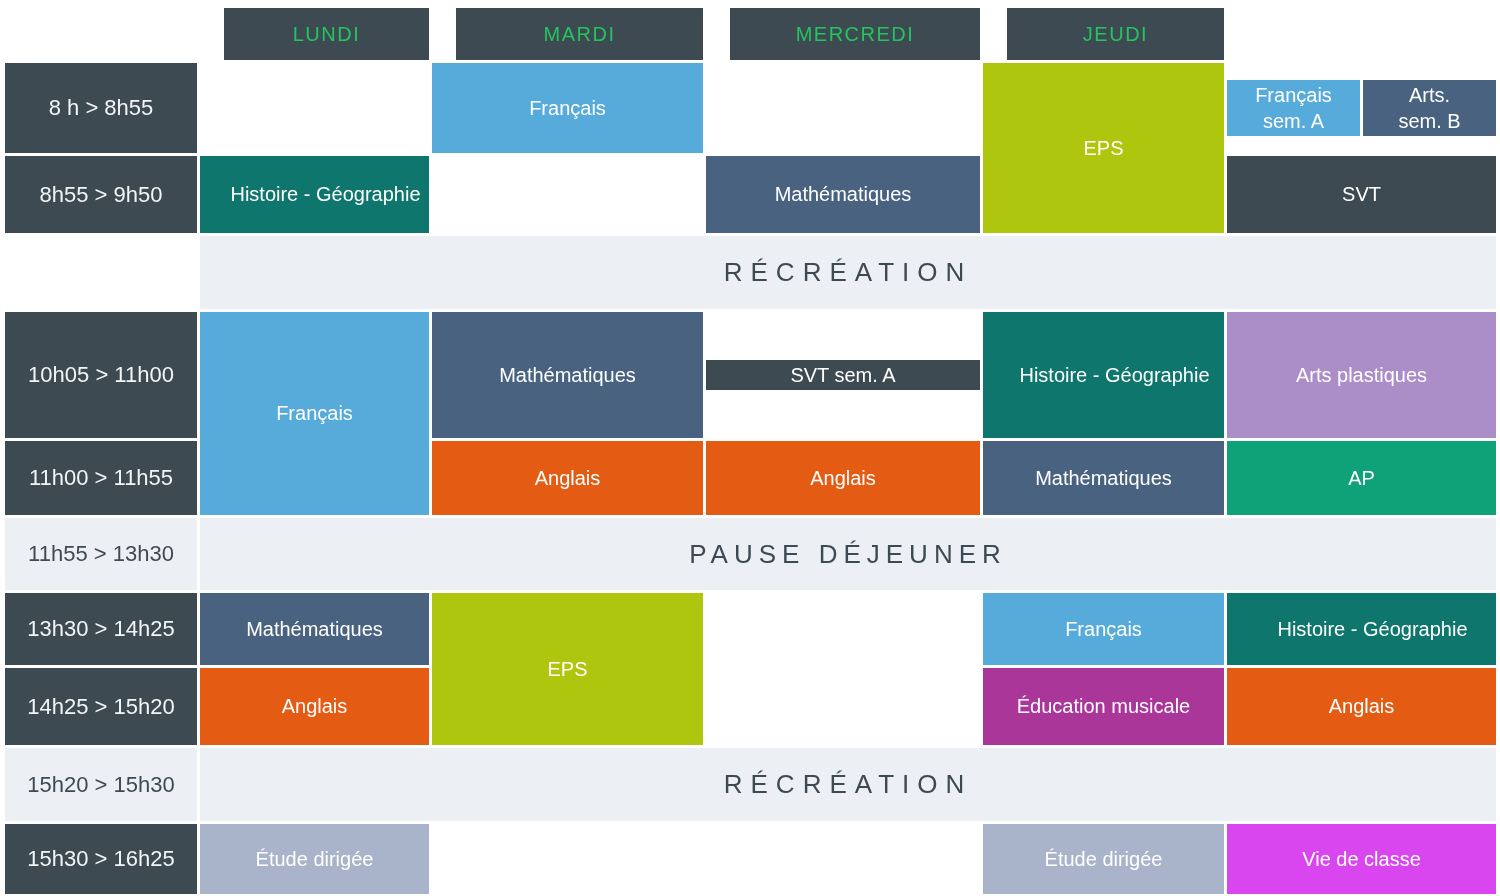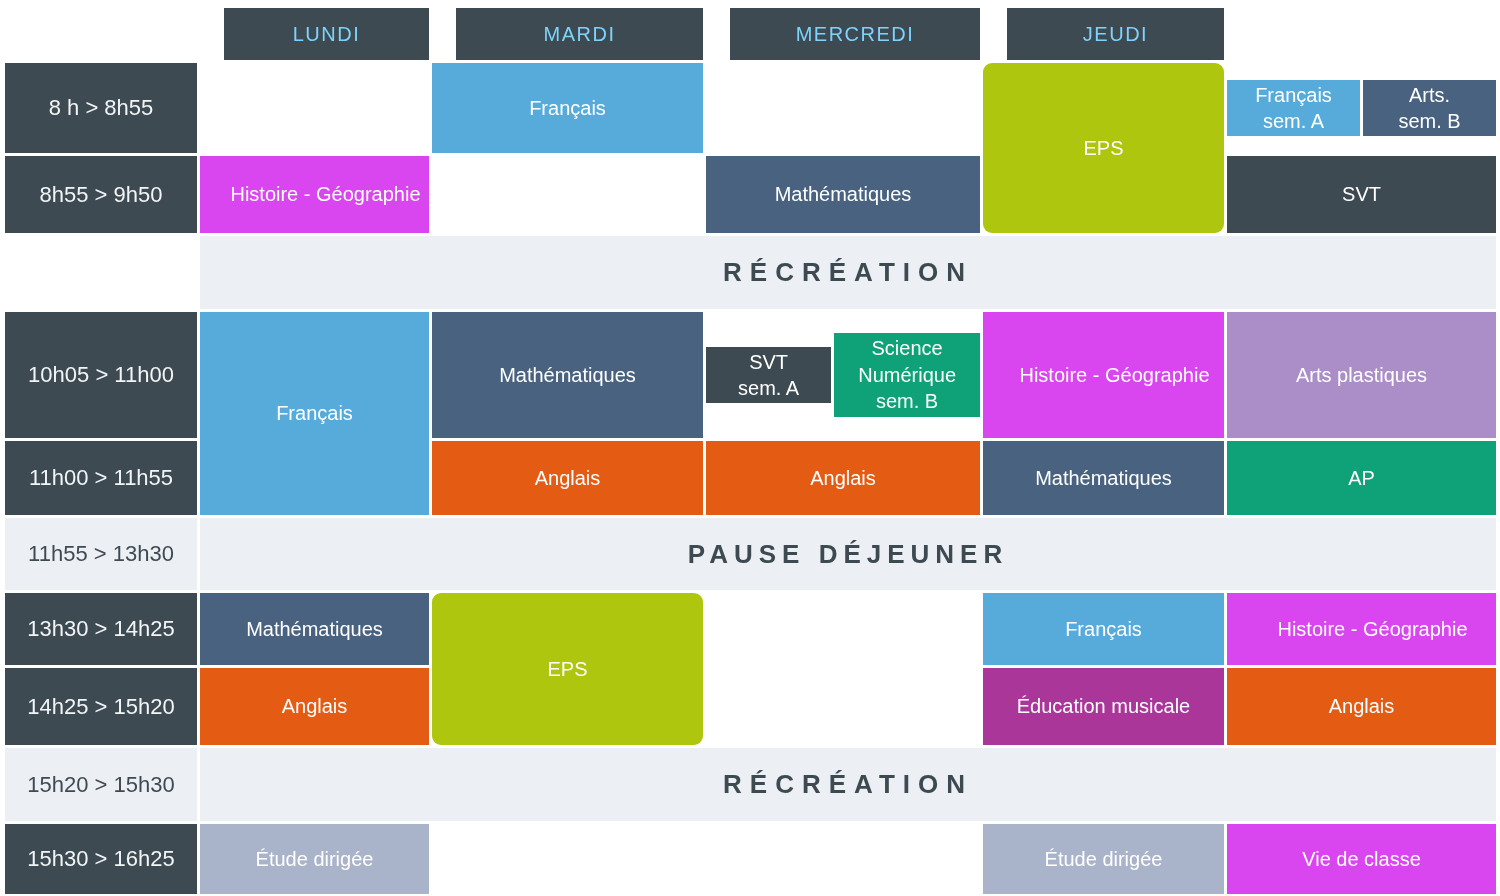--- a/index.html
+++ b/index.html
@@ -14,46 +14,46 @@
     grid-template-columns:192px 229px 271px 274px 241px 269px;
     grid-template-rows:52px 90px 77px 73px 126px 74px 72px 72px 77px 73px 70px;
     gap:3px;
   }
   .cell{
     display:flex;align-items:center;justify-content:center;
     text-align:center;color:#ffffff;font-size:20px;line-height:1.32;
     padding:2px 6px;box-sizing:border-box;
   }
   .day-header{
-    background:#3E4A52;color:#7dd3fc;font-size:20px;letter-spacing:1.5px;margin-left:24px;
+    background:#3E4A52;color:#22c55e;font-size:20px;letter-spacing:1.5px;margin-left:24px;
   }
   .time-cell{
     background:#3E4A52;color:#f2f5f7;font-size:22px;
   }
   .time-cell.light{background:#ECF0F5;color:#3E4A52;}
   .band{
     background:#ECF0F5;color:#3E4A52;font-size:26px;
-    letter-spacing:8px;font-weight:700;
+    letter-spacing:8px;font-weight:400;
   }
   .band.lunch{letter-spacing:6px;}
   .split{
     display:flex;gap:3px;padding:0;background:transparent;
   }
   .split .sub{
     flex:1;display:flex;align-items:center;justify-content:center;
     text-align:center;color:#fff;font-size:20px;line-height:1.32;
     padding:2px 24px;box-sizing:border-box;
   }
   
   .c-dark{background:#3E4A52;}
   .c-francais{background:#56ABDB;}
   .c-maths{background:#48627F;}
   .c-physique{background:#1577BD;}
-  .c-eps{background:#AFC60E;border-radius:9px;}
-  .c-histgeo{background:#d946ef;padding-left:28px;}
+  .c-eps{background:#AFC60E;}
+  .c-histgeo{background:#0f766e;padding-left:28px;}
   .c-green{background:#0FA177;}
   .c-anglais{background:#E45B14;}
   .c-arts{background:#AB8EC8;}
   .c-musique{background:#AB3699;}
   .c-etude{background:#A9B3C9;}
   .c-vieclasse{background:#d946ef;}
 </style>
 </head>
 <body>
 
@@ -84,21 +84,20 @@
   <div class="cell c-histgeo" style="grid-column:2;grid-row:3">Histoire - Géographie</div>
   <div class="cell c-maths" style="grid-column:4;grid-row:3">Mathématiques</div>
   <div class="cell c-dark" style="grid-column:6;grid-row:3">SVT</div>
 
   <div class="cell band" style="grid-column:2 / span 5;grid-row:4">RÉCRÉATION</div>
 
   <div class="cell c-francais" style="grid-column:2;grid-row:5 / span 2">Français</div>
   <div class="cell c-maths" style="grid-column:3;grid-row:5">Mathématiques</div>
   <div class="cell split" style="grid-column:4;grid-row:5">
     <div class="sub c-dark">SVT sem. A</div>
-    <div class="sub c-green">Science Numérique sem. B</div>
   </div>
   <div class="cell c-histgeo" style="grid-column:5;grid-row:5">Histoire - Géographie</div>
   <div class="cell c-arts" style="grid-column:6;grid-row:5">Arts plastiques</div>
 
   <div class="cell c-anglais" style="grid-column:3;grid-row:6">Anglais</div>
   <div class="cell c-anglais" style="grid-column:4;grid-row:6">Anglais</div>
   <div class="cell c-maths" style="grid-column:5;grid-row:6">Mathématiques</div>
   <div class="cell c-green" style="grid-column:6;grid-row:6">AP</div>
 
   <div class="cell band lunch" style="grid-column:2 / span 5;grid-row:7">PAUSE DÉJEUNER</div>

